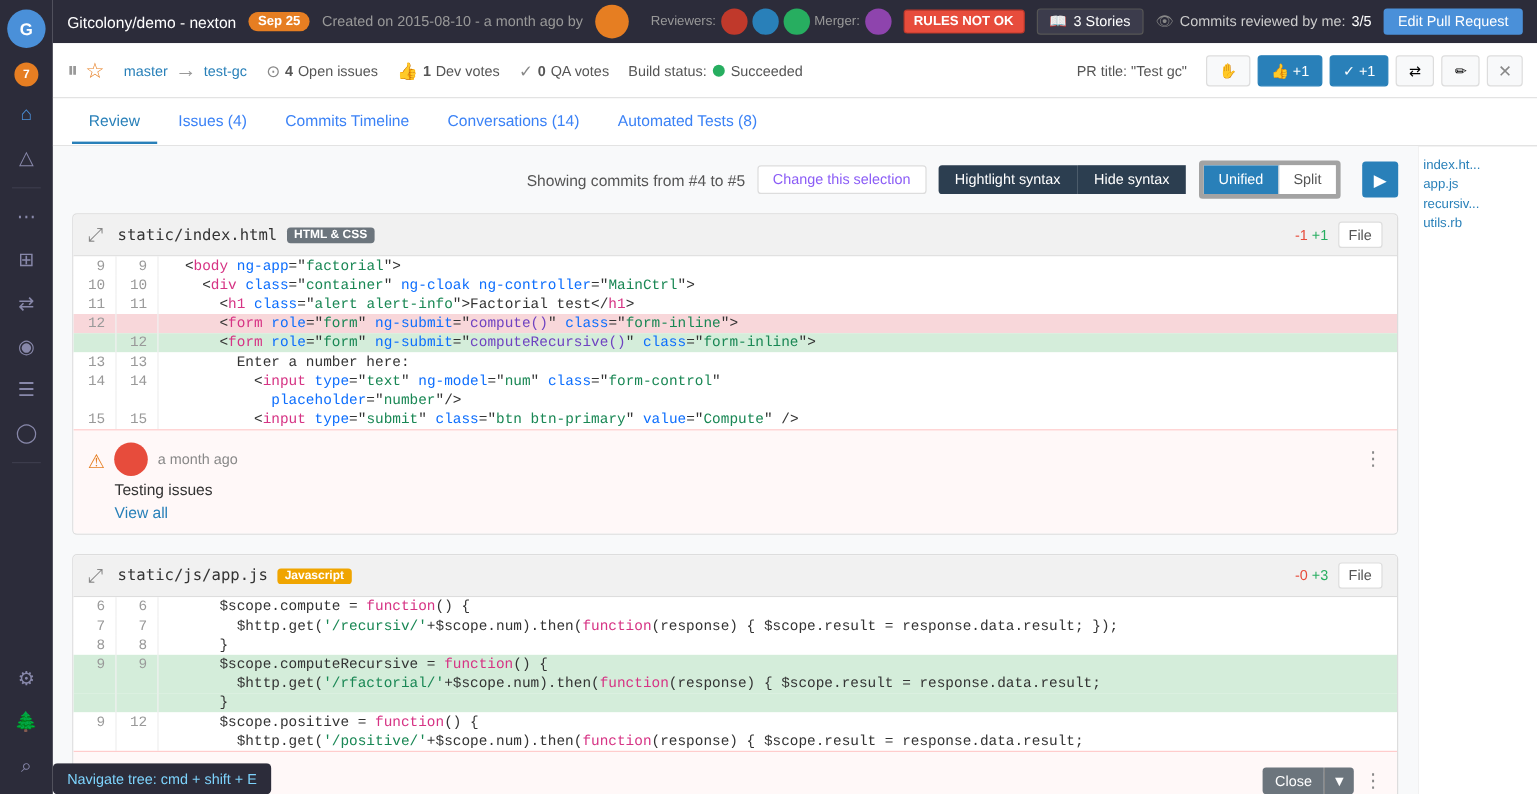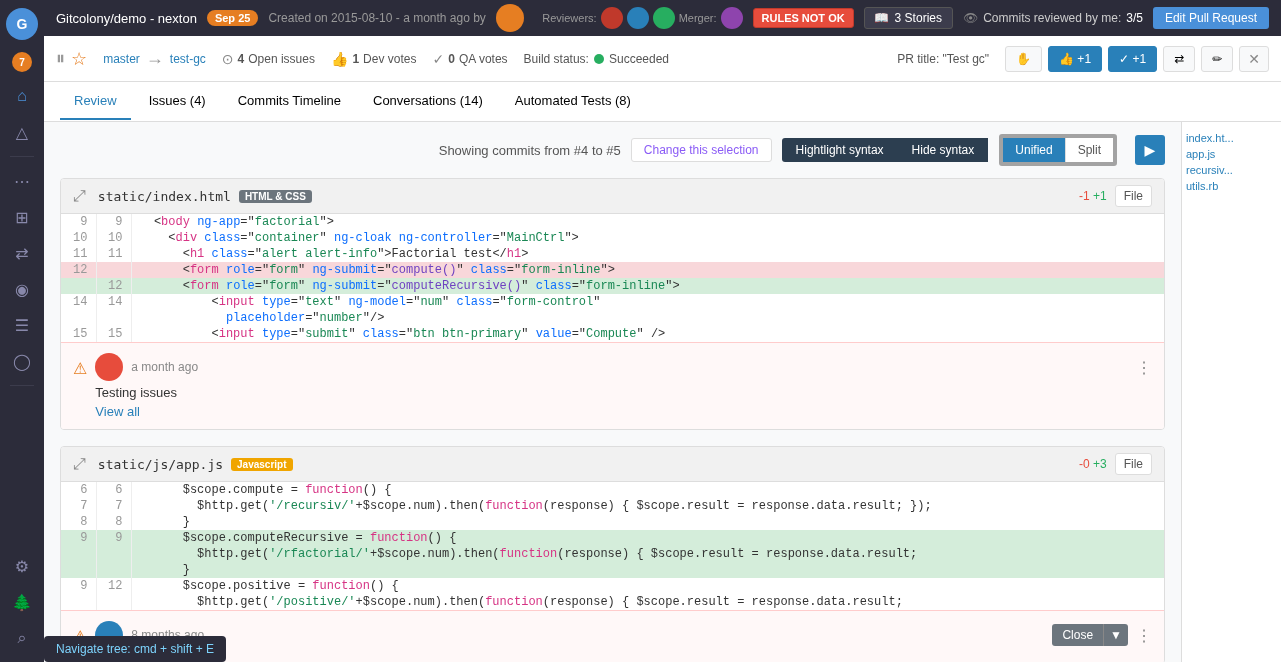--- a/index.html
+++ b/index.html
@@ -49,21 +49,21 @@
     .build-status { display: flex; align-items: center; gap: 5px; font-size: 12px; color: #555; }
     .build-dot { width: 10px; height: 10px; background: #27ae60; border-radius: 50%; }
     .pr-title { margin-left: auto; font-size: 12px; color: #555; }
     .action-buttons { display: flex; gap: 6px; }
     .action-btn { background: #f8f9fa; border: 1px solid #ddd; border-radius: 3px; padding: 4px 10px; font-size: 12px; cursor: pointer; display: flex; align-items: center; gap: 4px; }
     .action-btn.active { background: #2980b9; color: white; border-color: #2980b9; }
     .action-btn-close { background: #f8f9fa; border: 1px solid #ddd; border-radius: 3px; padding: 4px 8px; font-size: 14px; cursor: pointer; color: #888; }
 
     
     .tabs-bar { background: white; border-bottom: 1px solid #ddd; display: flex; align-items: center; padding: 0 16px; height: 40px; flex-shrink: 0; }
-    .tab { padding: 10px 14px; font-size: 13px; color: #000000; cursor: pointer; border-bottom: 2px solid transparent; margin-right: 4px; }
+    .tab { padding: 10px 14px; font-size: 13px; color: #3b82f6; cursor: pointer; border-bottom: 2px solid transparent; margin-right: 4px; }
     .tab.active { color: #2980b9; border-bottom-color: #2980b9; font-weight: 500; }
 
     
     .content-area { display: flex; flex: 1; overflow: hidden; }
     .diff-area { flex: 1; overflow-y: auto; padding: 12px 16px; background: #f8f9fa; }
     .right-panel { width: 100px; background: white; border-left: 1px solid #ddd; padding: 8px 4px; font-size: 11px; flex-shrink: 0; }
     .right-panel-link { color: #2980b9; cursor: pointer; display: block; padding: 2px 0; white-space: nowrap; overflow: hidden; text-overflow: ellipsis; }
 
     
     .diff-controls { display: flex; justify-content: flex-end; align-items: center; gap: 10px; margin-bottom: 12px; }
@@ -273,20 +273,25 @@
               <td class="line-num">12</td>
               <td class="line-num"></td>
               <td class="code-content">      &lt;<span class="kw">form</span> <span class="attr">role</span>="<span class="str">form</span>" <span class="attr">ng-submit</span>="<span class="fn-name">compute()</span>" <span class="attr">class</span>="<span class="str">form-inline</span>"&gt;</td>
             </tr>
             <tr class="line-added">
               <td class="line-num"></td>
               <td class="line-num">12</td>
               <td class="code-content">      &lt;<span class="kw">form</span> <span class="attr">role</span>="<span class="str">form</span>" <span class="attr">ng-submit</span>="<span class="fn-name">computeRecursive()</span>" <span class="attr">class</span>="<span class="str">form-inline</span>"&gt;</td>
             </tr>
             <tr class="line-normal">
+              <td class="line-num">13</td>
+              <td class="line-num">13</td>
+              <td class="code-content">        Enter a number here:</td>
+            </tr>
+            <tr class="line-normal">
               <td class="line-num">14</td>
               <td class="line-num">14</td>
               <td class="code-content">          &lt;<span class="kw">input</span> <span class="attr">type</span>="<span class="str">text</span>" <span class="attr">ng-model</span>="<span class="str">num</span>" <span class="attr">class</span>="<span class="str">form-control</span>"</td>
             </tr>
             <tr class="line-normal">
               <td class="line-num"></td>
               <td class="line-num"></td>
               <td class="code-content">            <span class="attr">placeholder</span>="<span class="str">number</span>"/&gt;</td>
             </tr>
             <tr class="line-normal">

